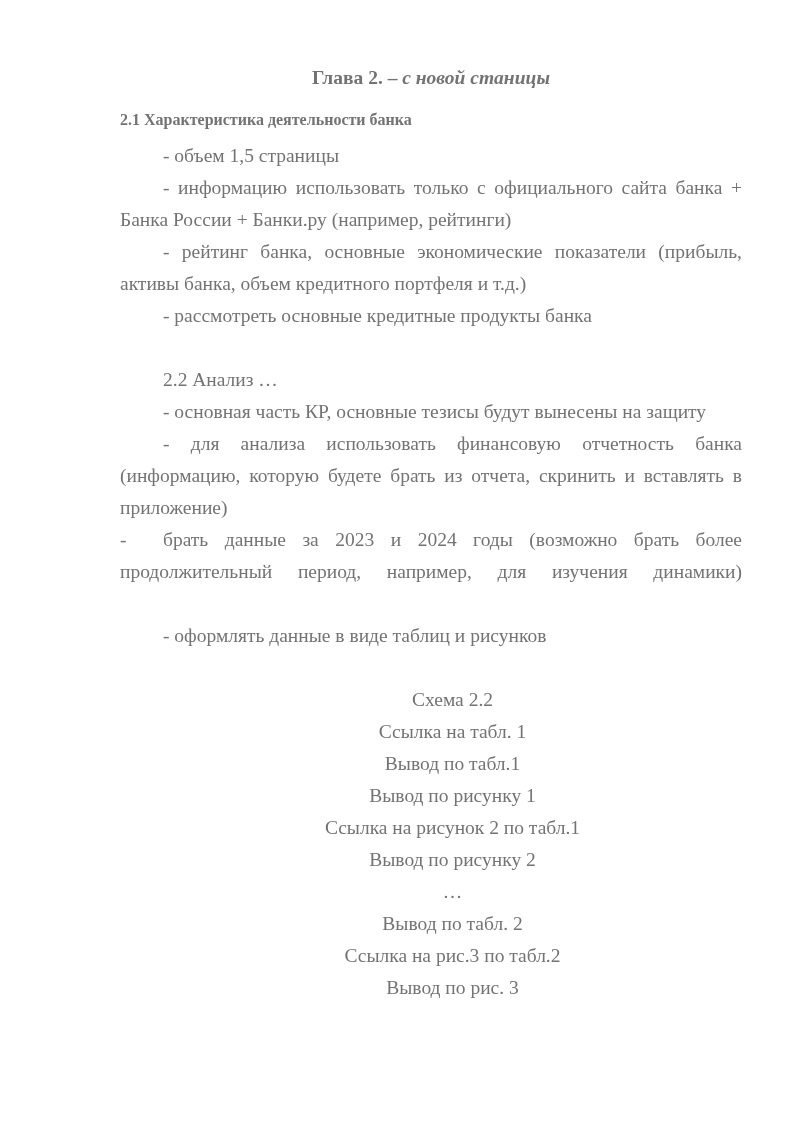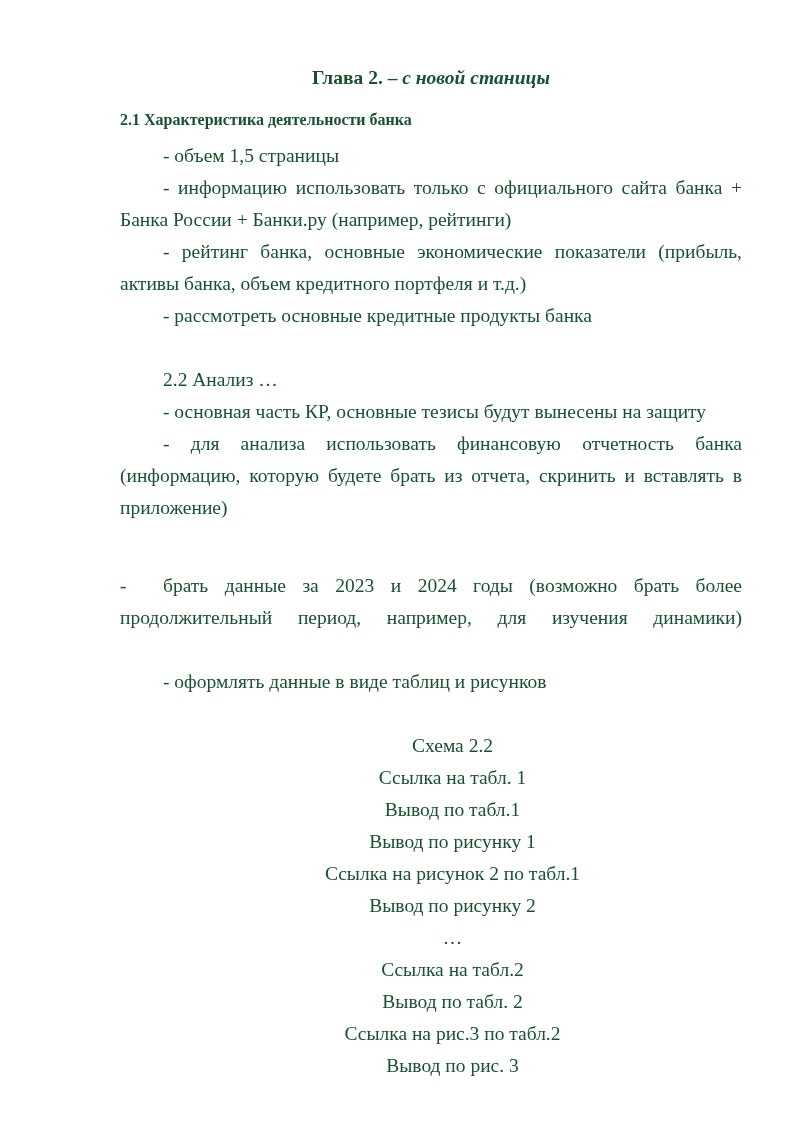--- a/index.html
+++ b/index.html
@@ -7,21 +7,21 @@
     padding: 0;
     background: #ffffff;
   }
   .page {
     position: relative;
     width: 800px;
     height: 1131px;
     background: #ffffff;
     overflow: hidden;
     font-family: "Liberation Serif", "DejaVu Serif", serif;
-    color: #14532d;
+    color: #737373;
     -webkit-font-smoothing: antialiased;
   }
   .content {
     position: absolute;
     left: 120px;
     top: 62px;
     width: 622px;
   }
 
   
@@ -53,21 +53,20 @@
     text-indent: 43px;
     text-justify: inter-word;
     font-family: Liberation Serif, serif;
   }
   .para.nojust {
     text-align: left;
   }
   .para.tabbed {
     text-align: justify;
     text-indent: 0;
-    margin-top: 46px;
   }
   .para.tabbed .dash {
     display: inline-block;
     width: 43px;
     text-indent: 0;
   }
   .para.tabbed::after {
     content: "";
     display: inline-block;
     width: 100%;
@@ -115,19 +114,18 @@
 
     <div class="spacer"></div>
 
     <p class="line">Схема 2.2</p>
     <p class="line">Ссылка на табл. 1</p>
     <p class="line">Вывод по табл.1</p>
     <p class="line">Вывод по рисунку 1</p>
     <p class="line">Ссылка на рисунок 2 по табл.1</p>
     <p class="line">Вывод по рисунку 2</p>
     <p class="line">…</p>
-    <p class="line">Ссылка на табл.2</p>
     <p class="line">Вывод по табл. 2</p>
     <p class="line">Ссылка на рис.3 по табл.2</p>
     <p class="line">Вывод по рис. 3</p>
 
   </div>
 </div>
 
 </body></html>

